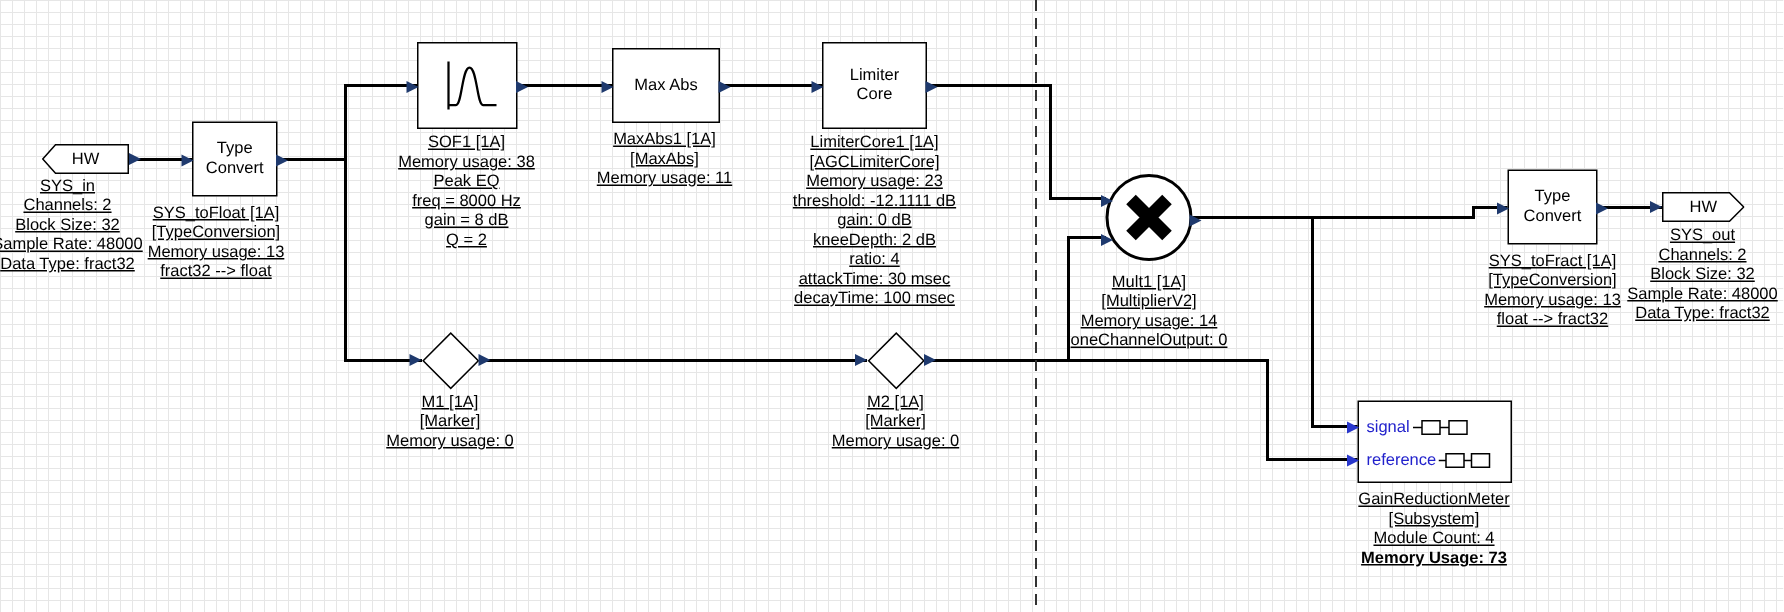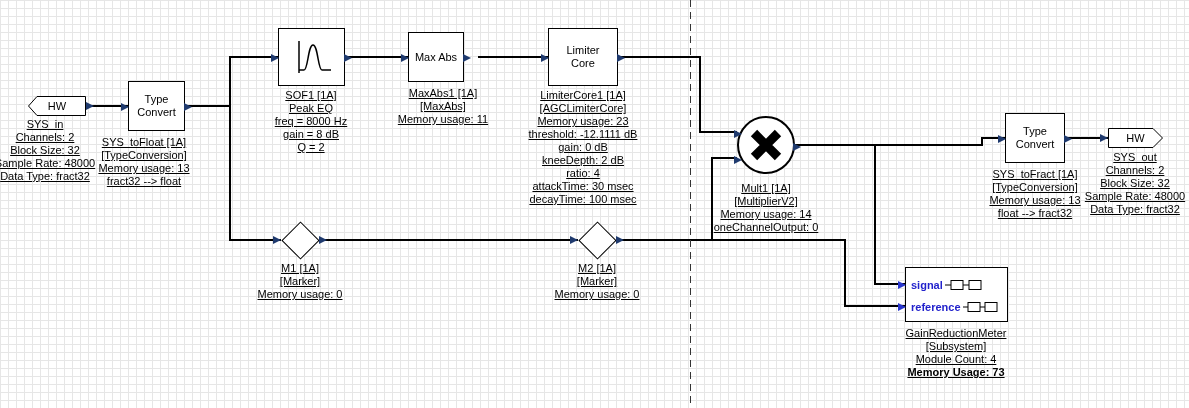--- a/index.html
+++ b/index.html
@@ -62,21 +62,21 @@
     border-left: 8px solid #1f3a6e;
   }
   .pin.in  { left: -8px; }
   .pin.out { right: -8px; }
   .pin.tuck { left: -5px; }
   .pin.blue { border-left-color: #2836cc; }
 
   .block.grm { display: block; }
   .grm-row {
     position: absolute; left: 5px; height: 14px;
-    display: flex; align-items: center; gap: 2px; font-weight: bold;
+    display: flex; align-items: center; gap: 2px;
   }
   .port { color: #2222cc; font-size: 11px; }
 </style>
 </head>
 <body>
 
 <div class="canvas">
 
   <svg class="layer" width="1189" height="408" viewBox="0 0 1189 408">
     <g stroke="#000000" stroke-width="2" fill="none" shape-rendering="crispEdges">
@@ -127,27 +127,28 @@
   <div class="block" style="left:278px; top:28px; width:67px; height:58px">
     <svg width="46" height="40" viewBox="0 0 46 40">
       <line x1="10" y1="4" x2="10" y2="36" stroke="#000" stroke-width="1.5"></line>
       <path d="M10,33 L15,33 C19,33 19,8 24,8 C29,8 29,33 33,33 L42,33" fill="none" stroke="#000" stroke-width="1.5"></path>
     </svg>
     <i class="pin in" style="top:25px"></i>
     <i class="pin out" style="top:25px"></i>
   </div>
   <div class="caption" style="left:221px; top:89px; width:180px">
       <div>SOF1 [1A]</div>
+      <div>Memory usage: 38</div>
       <div>Peak EQ</div>
       <div>freq = 8000 Hz</div>
       <div>gain = 8 dB</div>
       <div>Q = 2</div>
     </div>
 
-  <div class="block" style="left:408px; top:32px; width:56px; height:50px">
+  <div class="block" style="left:408px; top:32px; width:72px; height:50px">
     <span class="lbl">Max Abs</span>
     <i class="pin in" style="top:21px"></i>
     <i class="pin out" style="top:21px"></i>
   </div>
   <div class="caption" style="left:383px; top:87px; width:120px">
       <div>MaxAbs1 [1A]</div>
       <div>[MaxAbs]</div>
       <div>Memory usage: 11</div>
     </div>
 

